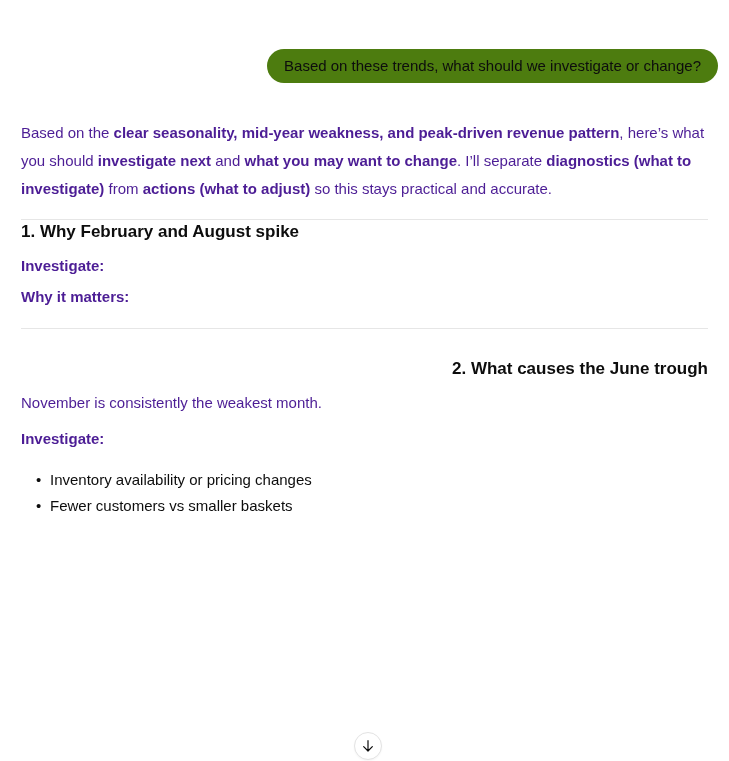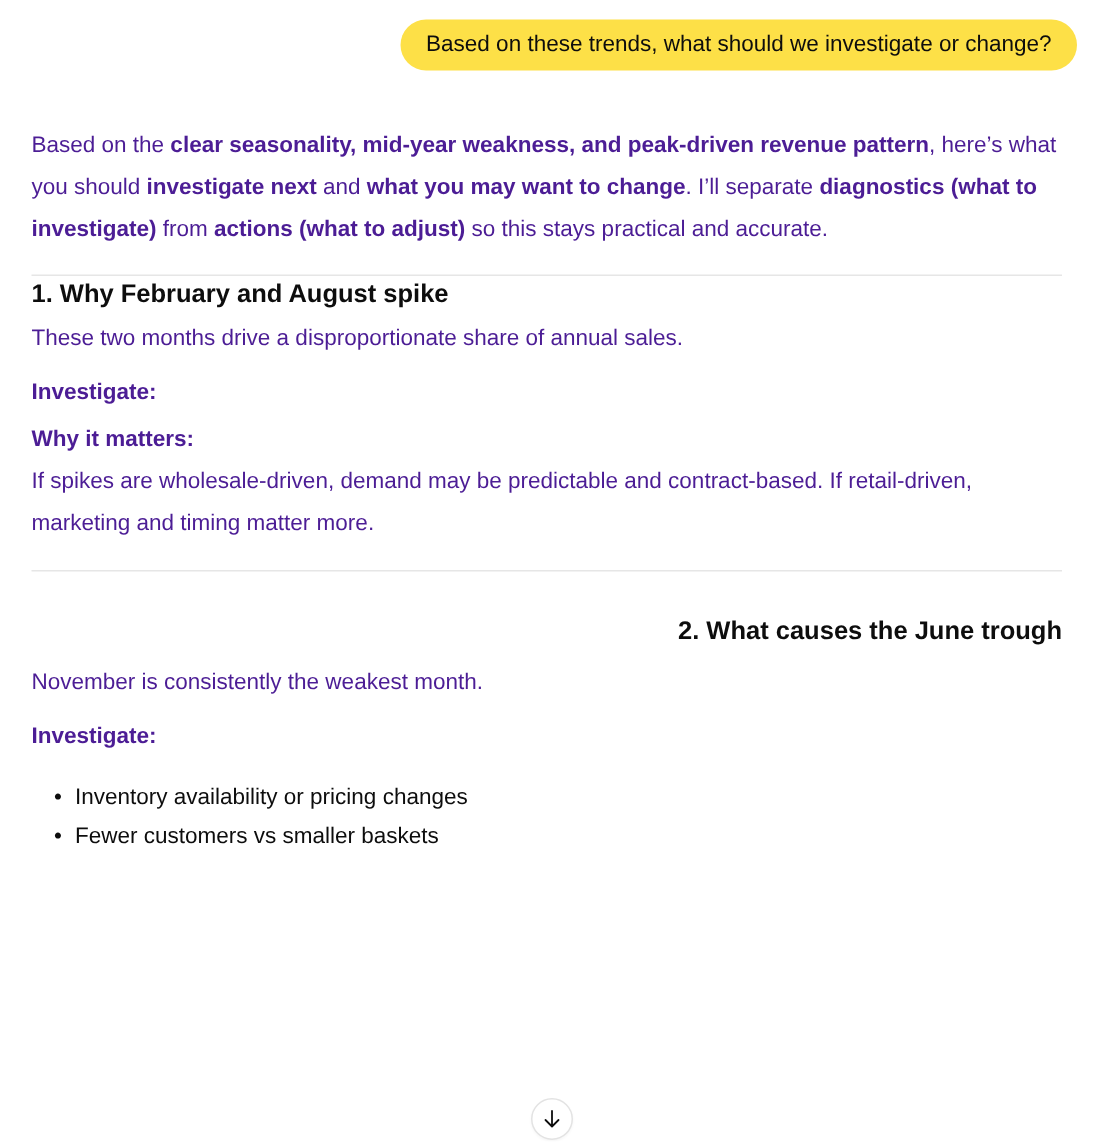--- a/index.html
+++ b/index.html
@@ -14,27 +14,28 @@
   .chat-column { padding: 0 21px; }
 
   
   .user-row {
     display: flex;
     justify-content: flex-end;
     margin-top: 13px;
     margin-right: -10px;
   }
   .user-bubble {
-    background: #fde047;
+    background: #4d7c0f;
     border-radius: 18px;
     padding: 7px 17px;
     font-size: 15px;
     line-height: 20px;
     color: #0d0d0d;
     max-width: 80%;
+    margin-top: 36px;
   }
 
   
   .body {
     font-size: 15px;
     line-height: 28px;
     color: #4c1d95;
   }
   .intro { margin-top: 36px; }
   b, strong { font-weight: 700; }
@@ -117,26 +118,24 @@
     </div>
 
     <div class="assistant">
 
       <p class="body intro">Based on the <b>clear seasonality, mid-year weakness, and peak-driven revenue pattern</b>, here’s what you should <b>investigate next</b> and <b>what you may want to change</b>. I’ll separate <b>diagnostics (what to investigate)</b> from <b>actions (what to adjust)</b> so this stays practical and accurate.</p>
 
       <hr class="divider">
 
 
       <h3 class="sub-h">1. Why February and August spike</h3>
-      <p class="body after-h">These two months drive a disproportionate share of annual sales.</p>
       <p class="body label">Investigate:</p>
 
 
       <p class="body label-tight">Why it matters:</p>
-      <p class="body why-text">If spikes are wholesale-driven, demand may be predictable and contract-based. If retail-driven, marketing and timing matter more.</p>
 
       <hr class="divider divider-2">
 
       <h3 class="sub-h sub-h2">2. What causes the June trough</h3>
       <p class="body after-h2">November is consistently the weakest month.</p>
       <p class="body label">Investigate:</p>
 
       <ul class="bullets">
         <li>Inventory availability or pricing changes</li>
         <li>Fewer customers vs smaller baskets</li>

